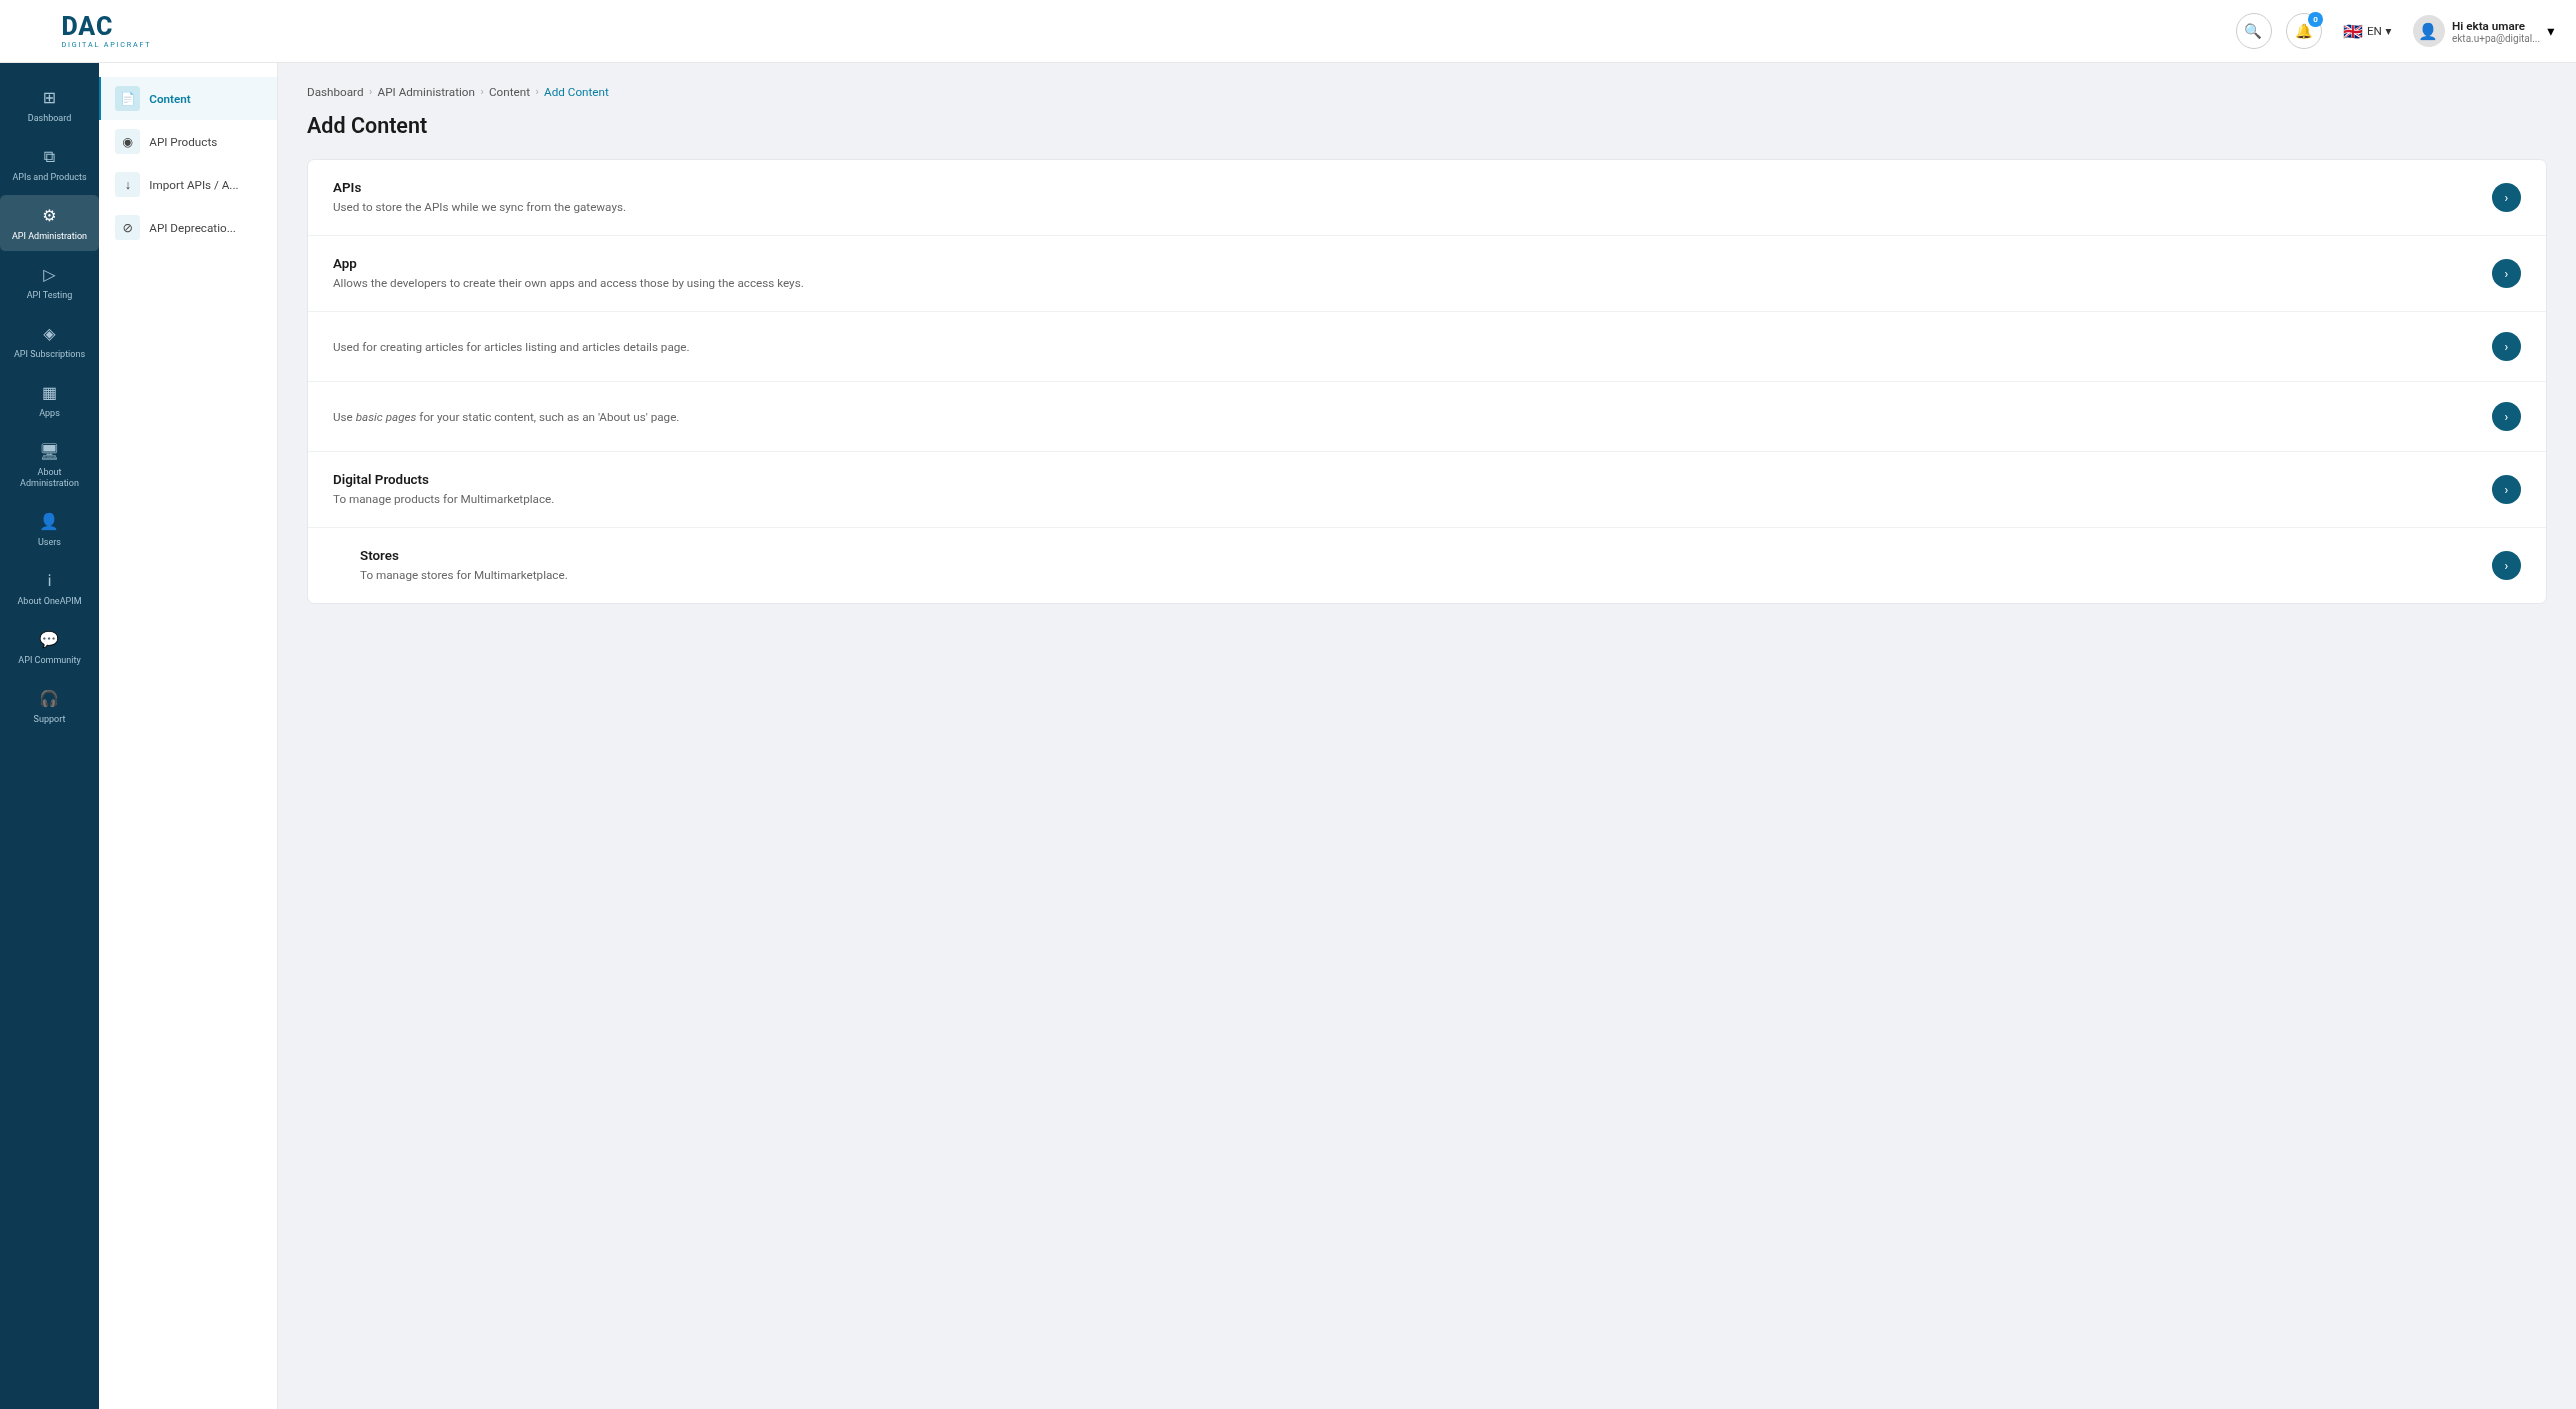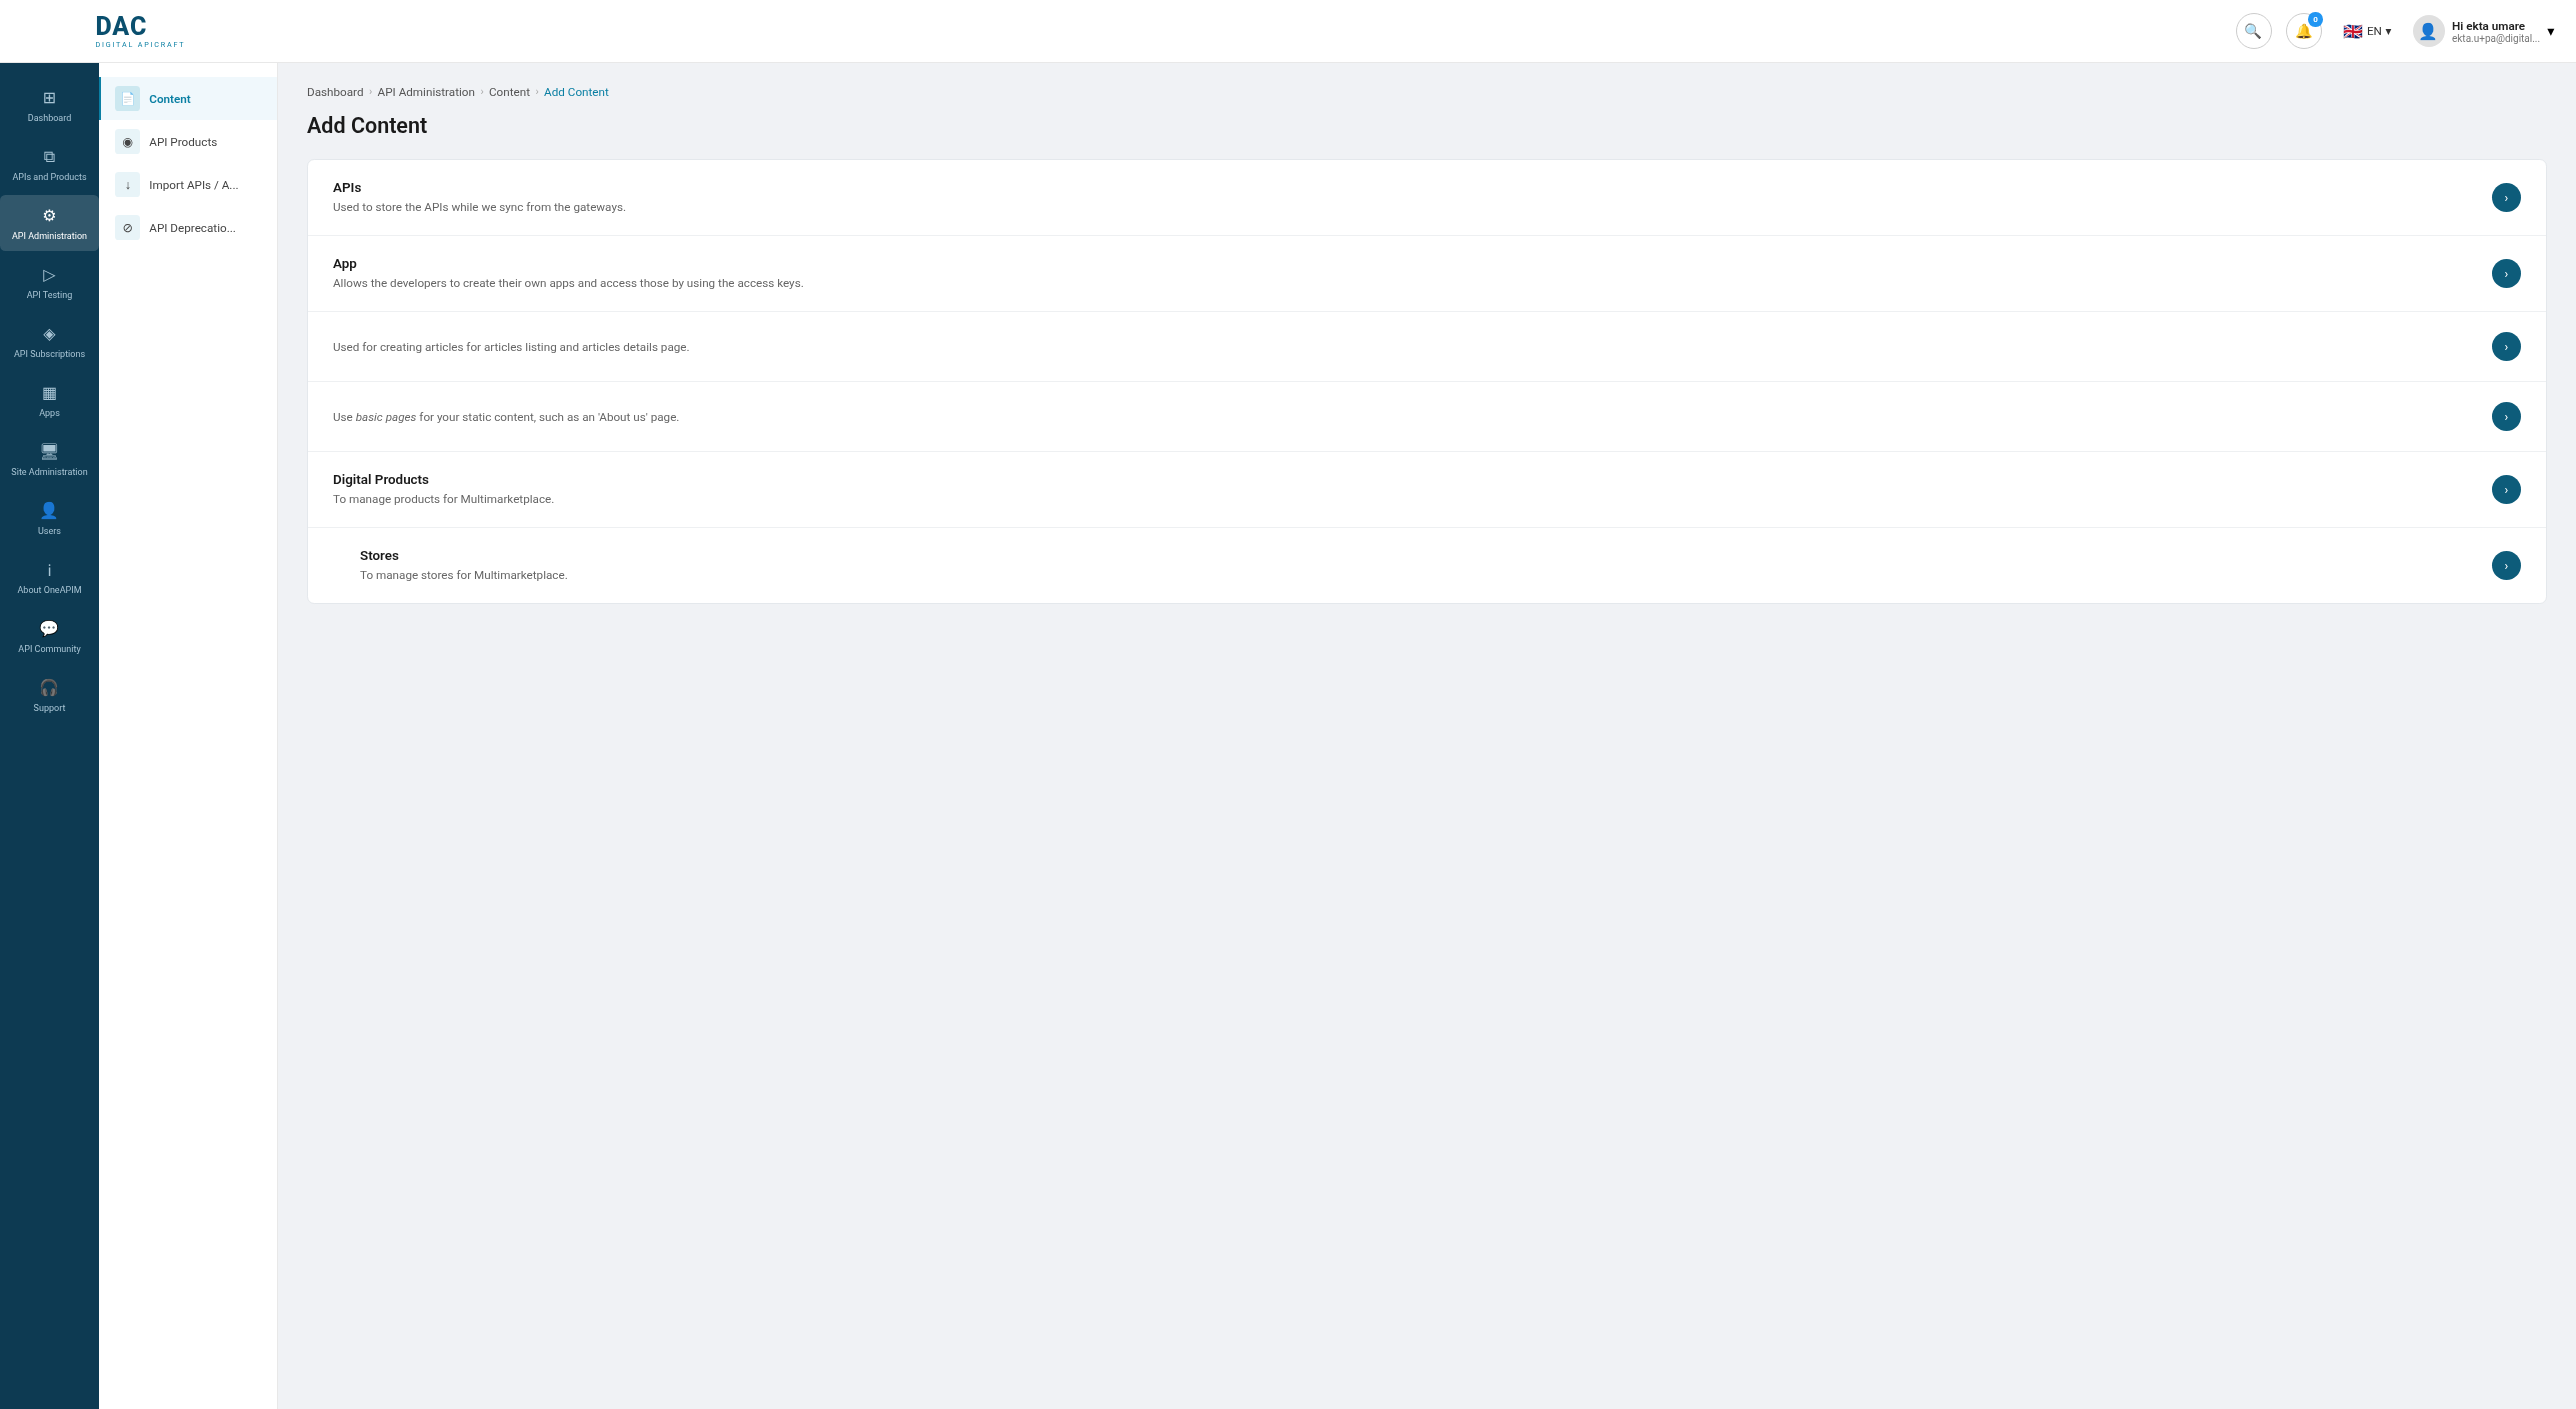--- a/index.html
+++ b/index.html
@@ -12,21 +12,21 @@
       display: flex;
       align-items: center;
       padding: 0 21.5px;
       border-bottom: 0.9px solid #e8e8e8;
       z-index: 100;
       flex-shrink: 0;
     }
     .logo-area {
       display: flex;
       width: 99px;
-      margin-left: 36px;
+      margin-left: 2px;
     }
     .logo-text {
       display: flex;
       flex-direction: column;
       line-height: 1.1;
     }
     .logo-dac {
       font-size: 25px;
       font-weight: 800;
       color: #0a4f6e;
@@ -323,21 +323,21 @@
     <div class="sidebar-item">
       <div class="sidebar-icon">◈</div>
       <span class="sidebar-label">API Subscriptions</span>
     </div>
     <div class="sidebar-item">
       <div class="sidebar-icon">▦</div>
       <span class="sidebar-label">Apps</span>
     </div>
     <div class="sidebar-item">
       <div class="sidebar-icon">🖥</div>
-      <span class="sidebar-label">Site Administration</span>
+      <span class="sidebar-label">About Administration</span>
     </div>
     <div class="sidebar-item">
       <div class="sidebar-icon">👤</div>
       <span class="sidebar-label">Users</span>
     </div>
     <div class="sidebar-item">
       <div class="sidebar-icon">ℹ</div>
       <span class="sidebar-label">About OneAPIM</span>
     </div>
     <div class="sidebar-item">

